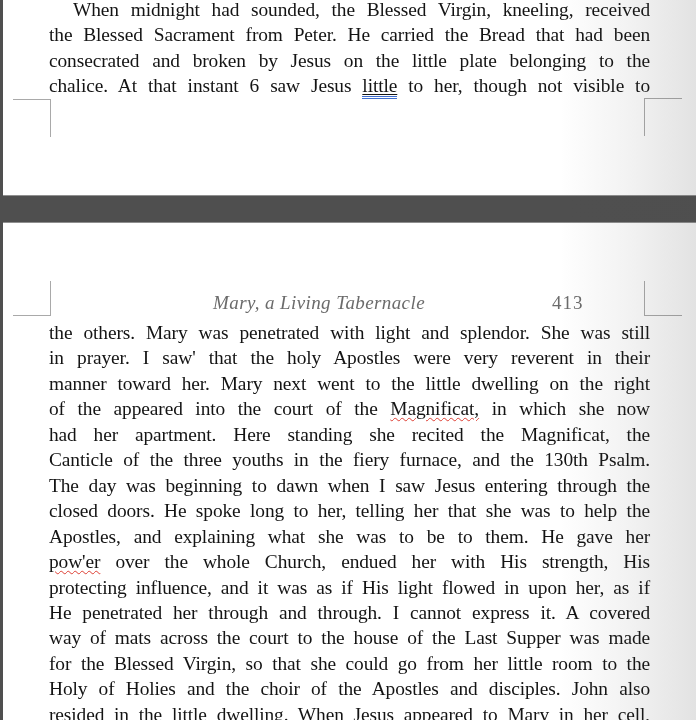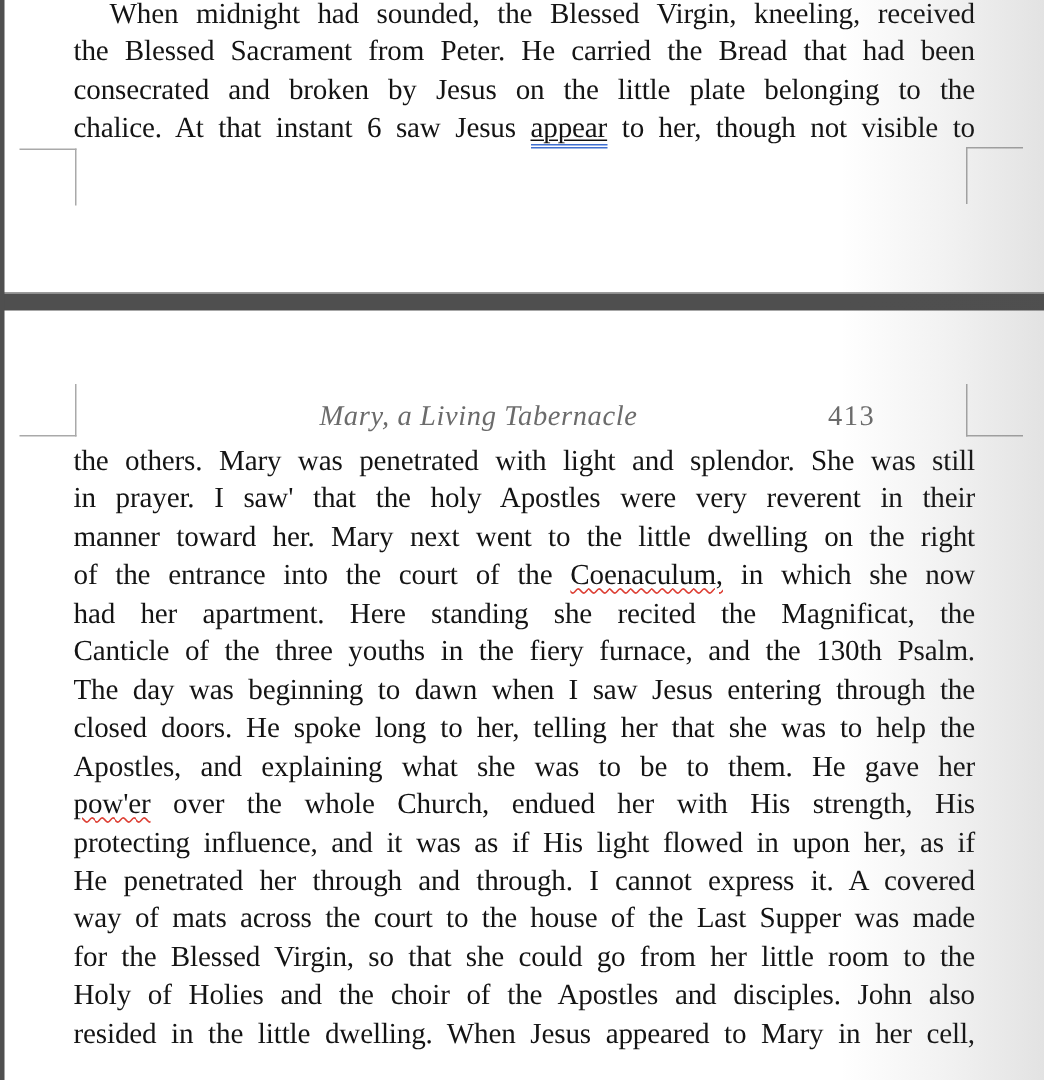--- a/index.html
+++ b/index.html
@@ -27,21 +27,21 @@
   }
   #page1{top:0;height:195px;}
   #page-gap{
     position:absolute;
     left:0;top:195px;
     width:696px;height:28px;
     background:var(--bg-dark);
     border-top:1px solid var(--page-border);
     border-bottom:1px solid var(--page-border);
   }
-  #page2{top:207px;height:363px;}
+  #page2{top:232px;height:363px;}
   .text-block{
     position:absolute;
     left:49px;
     width:601px;
     font-size:19.4px;
     line-height:25.45px;
     letter-spacing:-0.1px;
     color:var(--text-ink);
   }
   #page1-text{top:-3px;}
@@ -106,40 +106,40 @@
 <body>
 
 <div id="left-edge"></div>
 <div id="right-shade"></div>
 
 <section class="page" id="page1">
   <div class="text-block" id="page1-text">
     <div class="line indent">When midnight had sounded, the Blessed Virgin, kneeling, received</div>
     <div class="line">the Blessed Sacrament from Peter. He carried the Bread that had been</div>
     <div class="line">consecrated and broken by Jesus on the little plate belonging to the</div>
-    <div class="line"><span>chalice. At that instant 6 saw Jesus </span><span class="grammar-mark">appear</span><span> to her, though not visible to</span></div>
+    <div class="line"><span>chalice. At that instant 6 saw Jesus </span><span class="grammar-mark">little</span><span> to her, though not visible to</span></div>
   </div>
   <div class="crop-mark" id="p1-mark-left"></div>
   <div class="crop-mark" id="p1-mark-right"></div>
 </section>
 
 <div id="page-gap"></div>
 
 <section class="page" id="page2">
   <div class="running-header">
     <span class="header-title">Mary, a Living Tabernacle</span>
     <span class="header-page-number">413</span>
   </div>
   <div class="crop-mark" id="p2-mark-left"></div>
   <div class="crop-mark" id="p2-mark-right"></div>
   <div class="text-block" id="page2-text">
     <div class="line">the others. Mary was penetrated with light and splendor. She was still</div>
     <div class="line">in prayer. I saw' that the holy Apostles were very reverent in their</div>
     <div class="line">manner toward her. Mary next went to the little dwelling on the right</div>
-    <div class="line"><span>of the entrance into the court of the </span><span class="spell-mark">Coenaculum,</span><span> in which she now</span></div>
+    <div class="line"><span>of the appeared into the court of the </span><span class="spell-mark">Magnificat,</span><span> in which she now</span></div>
     <div class="line">had her apartment. Here standing she recited the Magnificat, the</div>
     <div class="line">Canticle of the three youths in the fiery furnace, and the 130th Psalm.</div>
     <div class="line">The day was beginning to dawn when I saw Jesus entering through the</div>
     <div class="line">closed doors. He spoke long to her, telling her that she was to help the</div>
     <div class="line">Apostles, and explaining what she was to be to them. He gave her</div>
     <div class="line"><span class="spell-mark">pow'er</span><span> over the whole Church, endued her with His strength, His</span></div>
     <div class="line">protecting influence, and it was as if His light flowed in upon her, as if</div>
     <div class="line">He penetrated her through and through. I cannot express it. A covered</div>
     <div class="line">way of mats across the court to the house of the Last Supper was made</div>
     <div class="line">for the Blessed Virgin, so that she could go from her little room to the</div>

